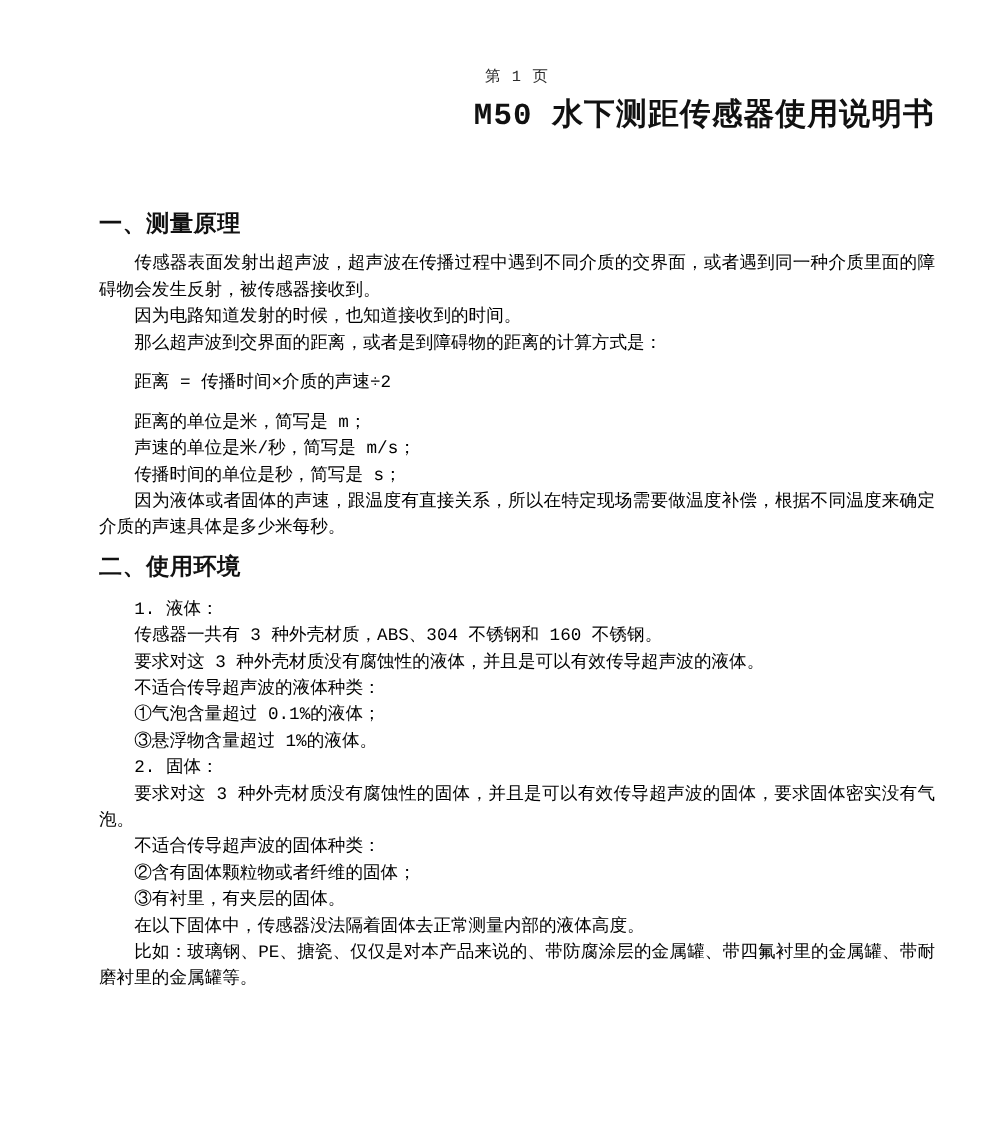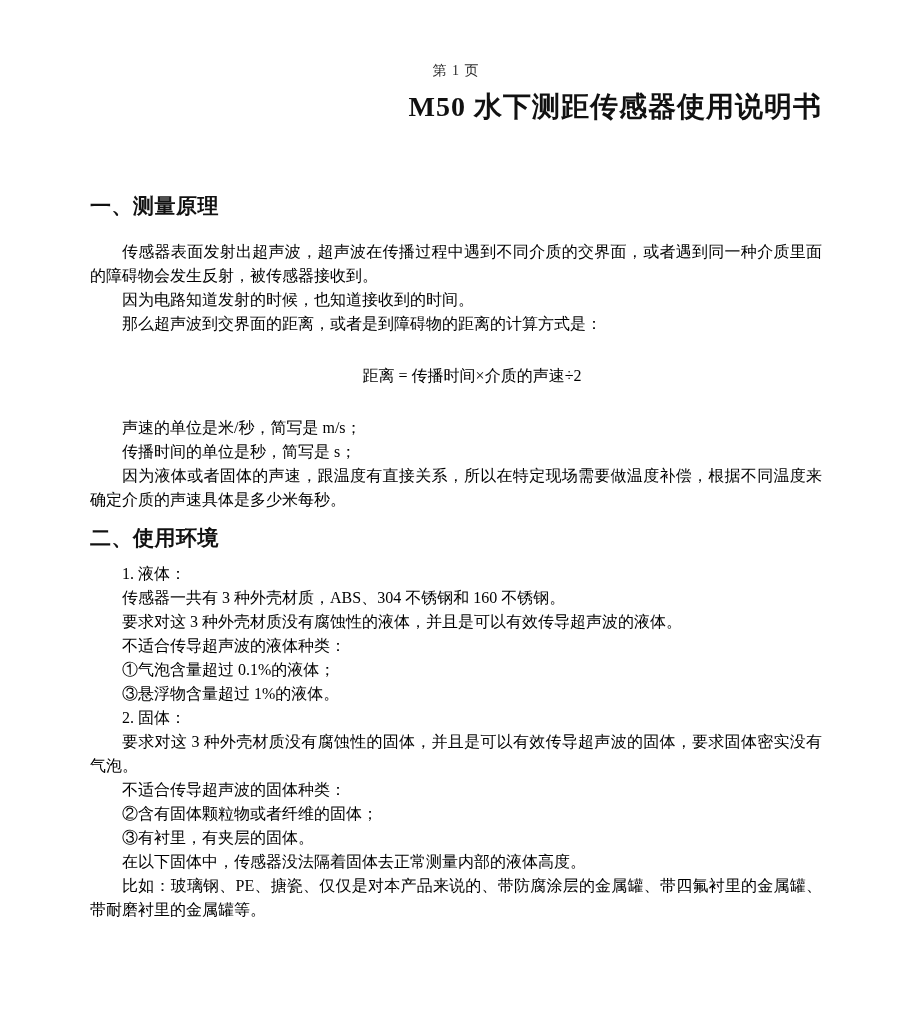--- a/index.html
+++ b/index.html
@@ -11,22 +11,23 @@
     width: 912px;
     height: 1024px;
     overflow: hidden;
     font-family: "Liberation Serif", "DejaVu Serif", serif;
     color: #1f1f1f;
   }
   .page {
     box-sizing: border-box;
     width: 912px;
     height: 1024px;
-    padding: 60px 90px 0 90px;
+    padding: 60px 62px 0 90px;
     background: #ffffff;
+    font-family: Liberation Mono, monospace;
   }
   .page-number {
     text-align: center;
     font-size: 14px;
     line-height: 22px;
     color: #2b2b2b;
     letter-spacing: 1px;
   }
   .doc-title {
     margin: 8px 0 0 0;
@@ -40,55 +41,56 @@
   .section-heading {
     margin: 0;
     font-size: 21px;
     font-weight: 700;
     line-height: 28px;
     color: #111111;
     letter-spacing: 0.5px;
   }
   .section-heading.first {
     margin-top: 68px;
-    margin-bottom: 20px;
+    margin-bottom: 8px;
   }
   .section-heading.second {
     margin-top: 12px;
     margin-bottom: 10px;
   }
   .body-block p {
     margin: 0;
     font-size: 16px;
     line-height: 24px;
     text-indent: 2em;
     text-align: justify;
     color: #000000;
   }
   .body-block p.formula {
-    margin: 28px 0;
-    text-align: center;
+    margin: 12px 0;
+    text-align: left;
   }
 </style>
 </head>
 <body>
 
 <div class="page">
 
   <div class="page-number">第 1 页</div>
 
   <h1 class="doc-title">M50 水下测距传感器使用说明书</h1>
 
   <h2 class="section-heading first">一、测量原理</h2>
 
   <div class="body-block">
     <p>传感器表面发射出超声波，超声波在传播过程中遇到不同介质的交界面，或者遇到同一种介质里面的障碍物会发生反射，被传感器接收到。</p>
     <p>因为电路知道发射的时候，也知道接收到的时间。</p>
     <p>那么超声波到交界面的距离，或者是到障碍物的距离的计算方式是：</p>
     <p class="formula">距离 = 传播时间×介质的声速÷2</p>
+    <p>距离的单位是米，简写是 m；</p>
     <p>声速的单位是米/秒，简写是 m/s；</p>
     <p>传播时间的单位是秒，简写是 s；</p>
     <p>因为液体或者固体的声速，跟温度有直接关系，所以在特定现场需要做温度补偿，根据不同温度来确定介质的声速具体是多少米每秒。</p>
   </div>
 
   <h2 class="section-heading second">二、使用环境</h2>
 
   <div class="body-block">
     <p>1. 液体：</p>
     <p>传感器一共有 3 种外壳材质，ABS、304 不锈钢和 160 不锈钢。</p>

